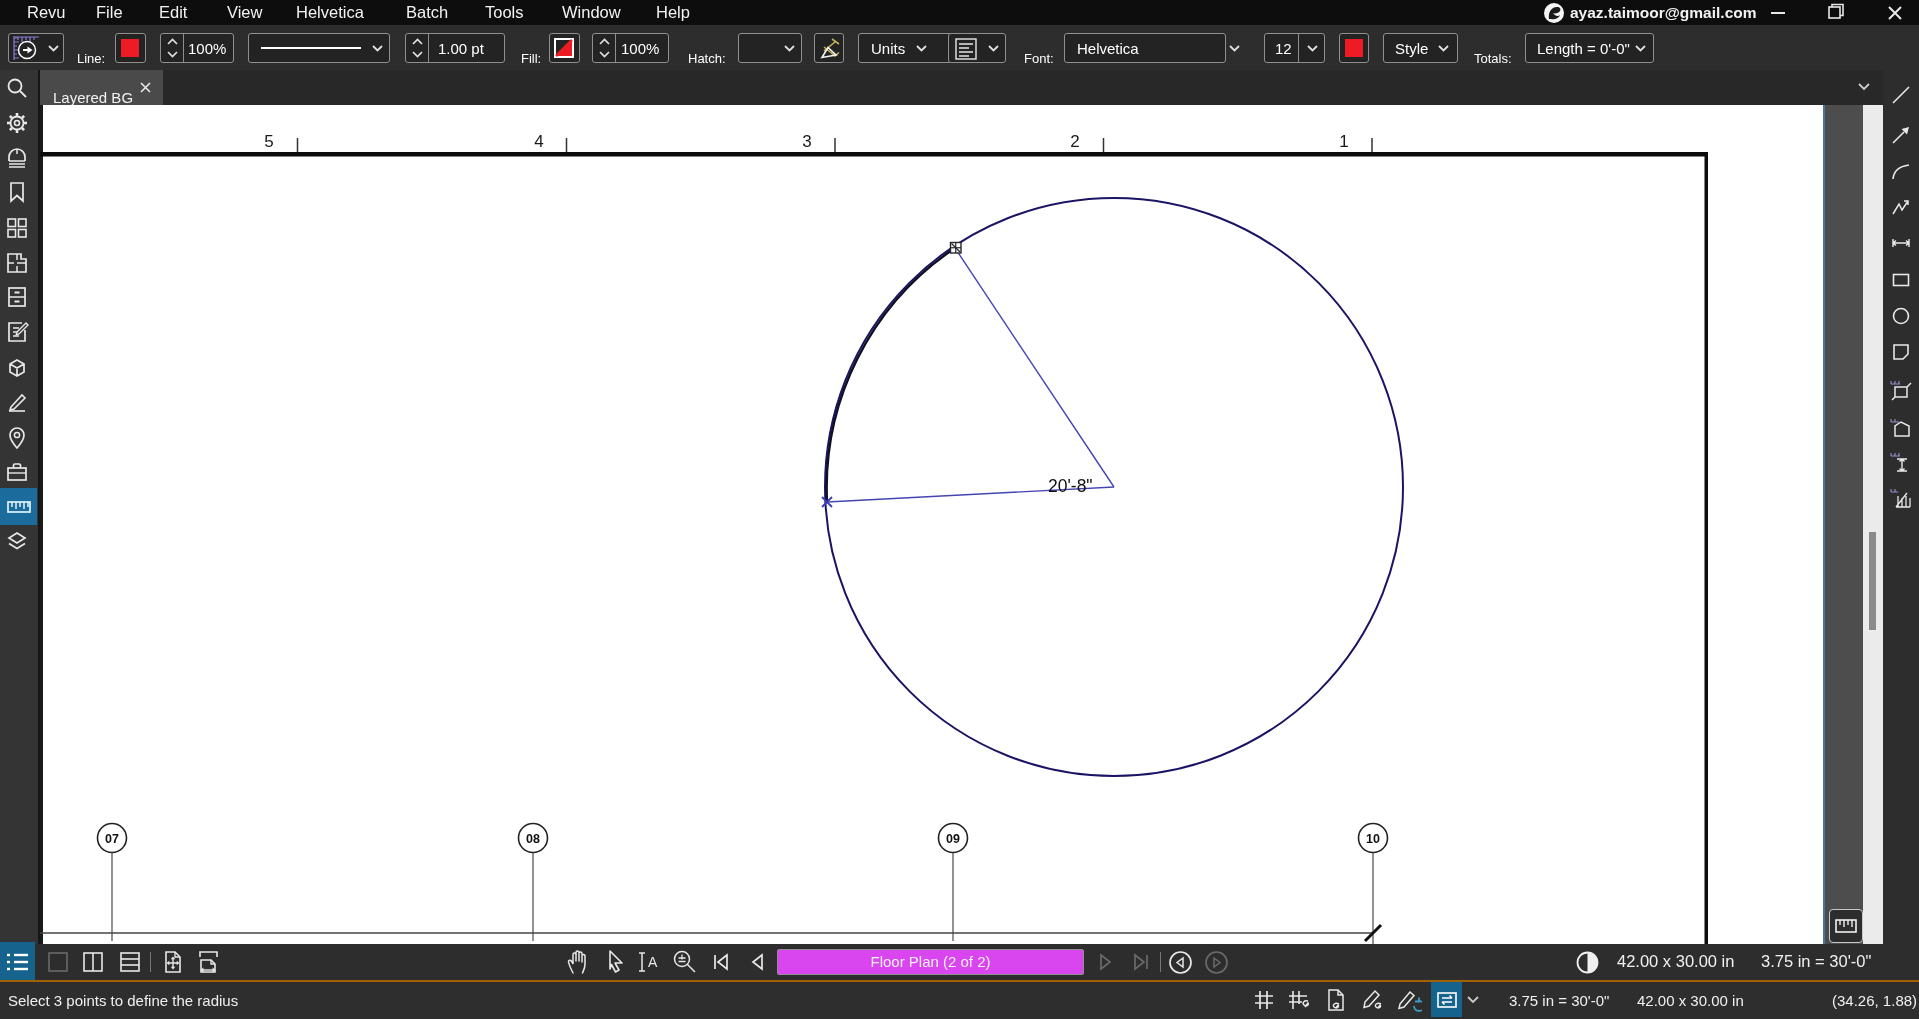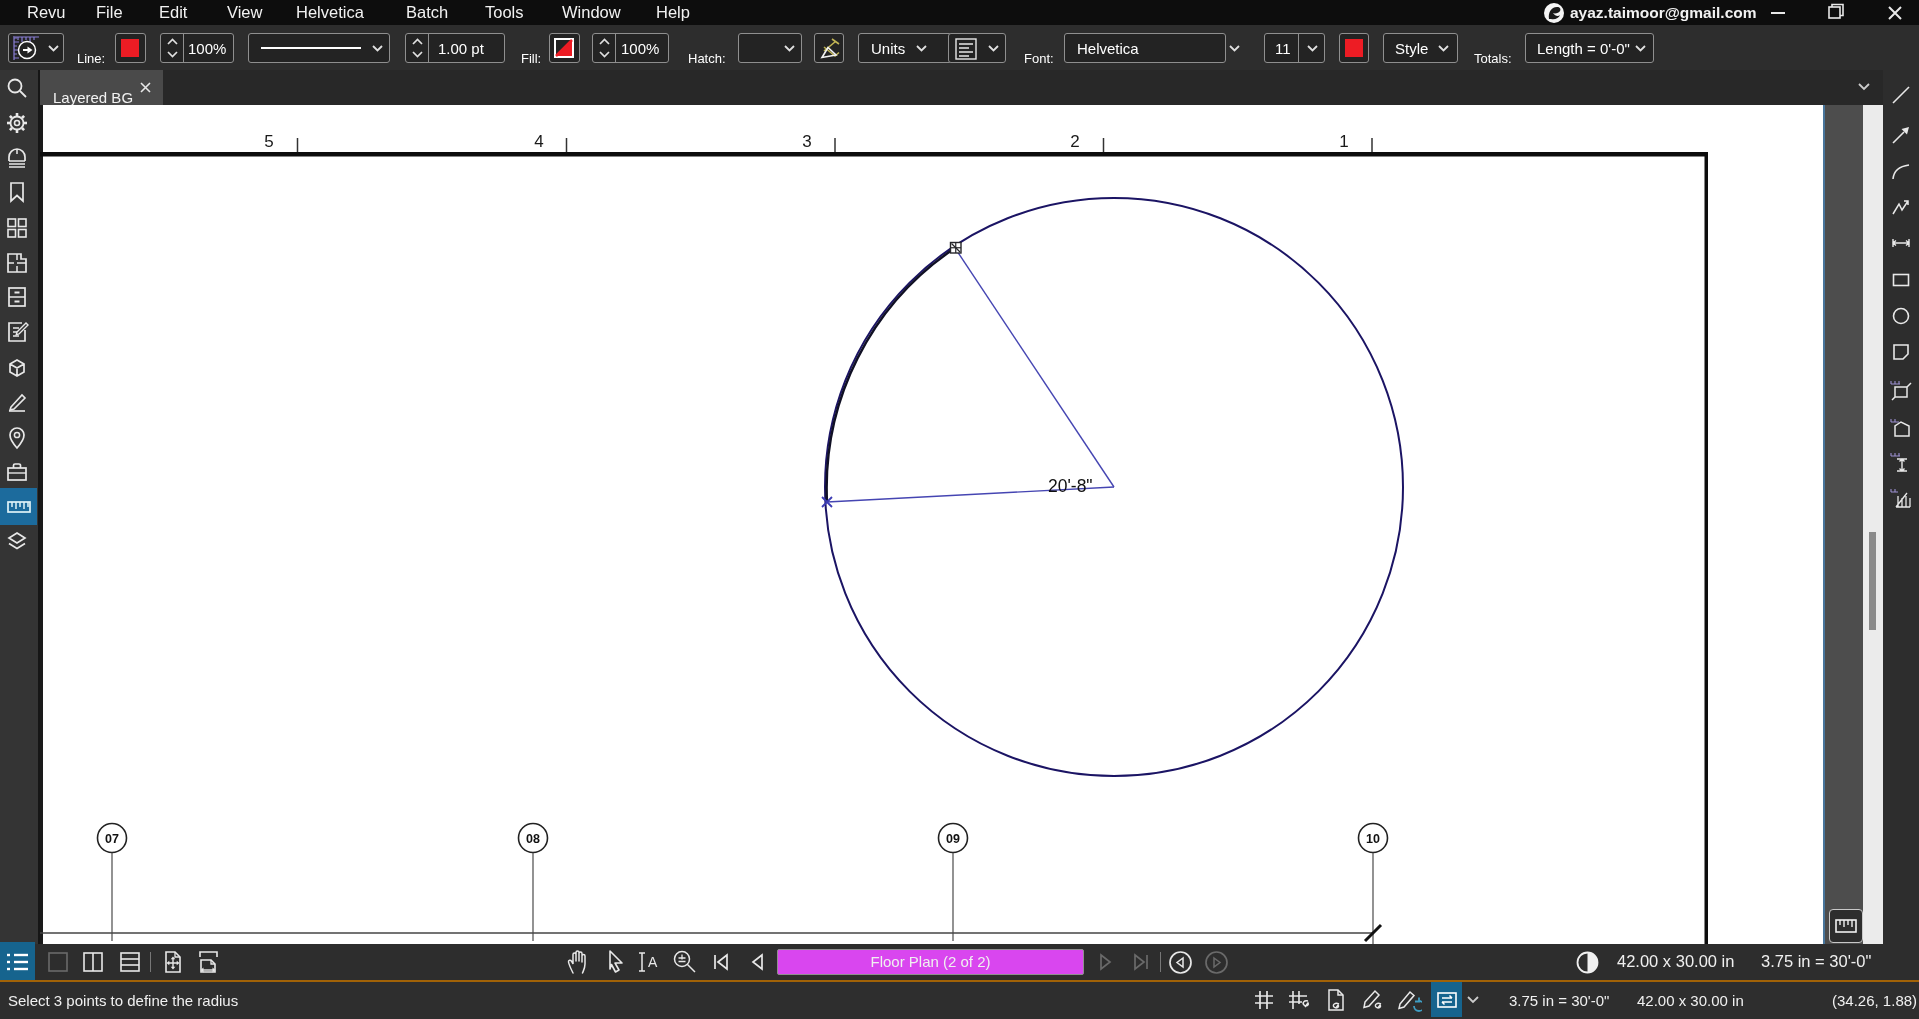--- a/index.html
+++ b/index.html
@@ -140,21 +140,21 @@
   </div>
   <span class="tlabel" style="left:1024px;">Font:</span>
   <div class="tbox" style="left:1064px; width:162px;">
     <span style="position:absolute;left:12px;top:6px;font-size:15px;color:#fff;">Helvetica</span>
     <svg style="position:absolute;left:163px;top:10px;" width="13" height="9" viewBox="0 0 13 9">
       <path d="M2 2 l4.5 4.5 l4.5 -4.5" fill="none" stroke="#e0e0e0" stroke-width="1.8"></path>
     </svg>
   </div>
   <div class="tbox" style="left:1264px; width:61px;">
     <div style="position:absolute;left:33px;top:0;width:1px;height:28px;background:#8f8f8f;"></div>
-    <span style="position:absolute;left:10px;top:6px;font-size:15px;color:#fff;">11</span>
+    <span style="position:absolute;left:10px;top:6px;font-size:15px;color:#fff;">12</span>
     <svg style="position:absolute;left:41px;top:10px;" width="13" height="9" viewBox="0 0 13 9">
       <path d="M2 2 l4.5 4.5 l4.5 -4.5" fill="none" stroke="#e0e0e0" stroke-width="1.8"></path>
     </svg>
   </div>
   <div class="tbox" style="left:1339px; width:30px;">
     <div style="position:absolute;left:5px;top:5px;width:18px;height:18px;background:#ed1c24;"></div>
   </div>
   <div class="tbox" style="left:1383px; width:75px;">
     <span style="position:absolute;left:11px;top:6px;font-size:15px;color:#fff;">Style</span>
     <svg style="position:absolute;left:53px;top:10px;" width="13" height="9" viewBox="0 0 13 9">

